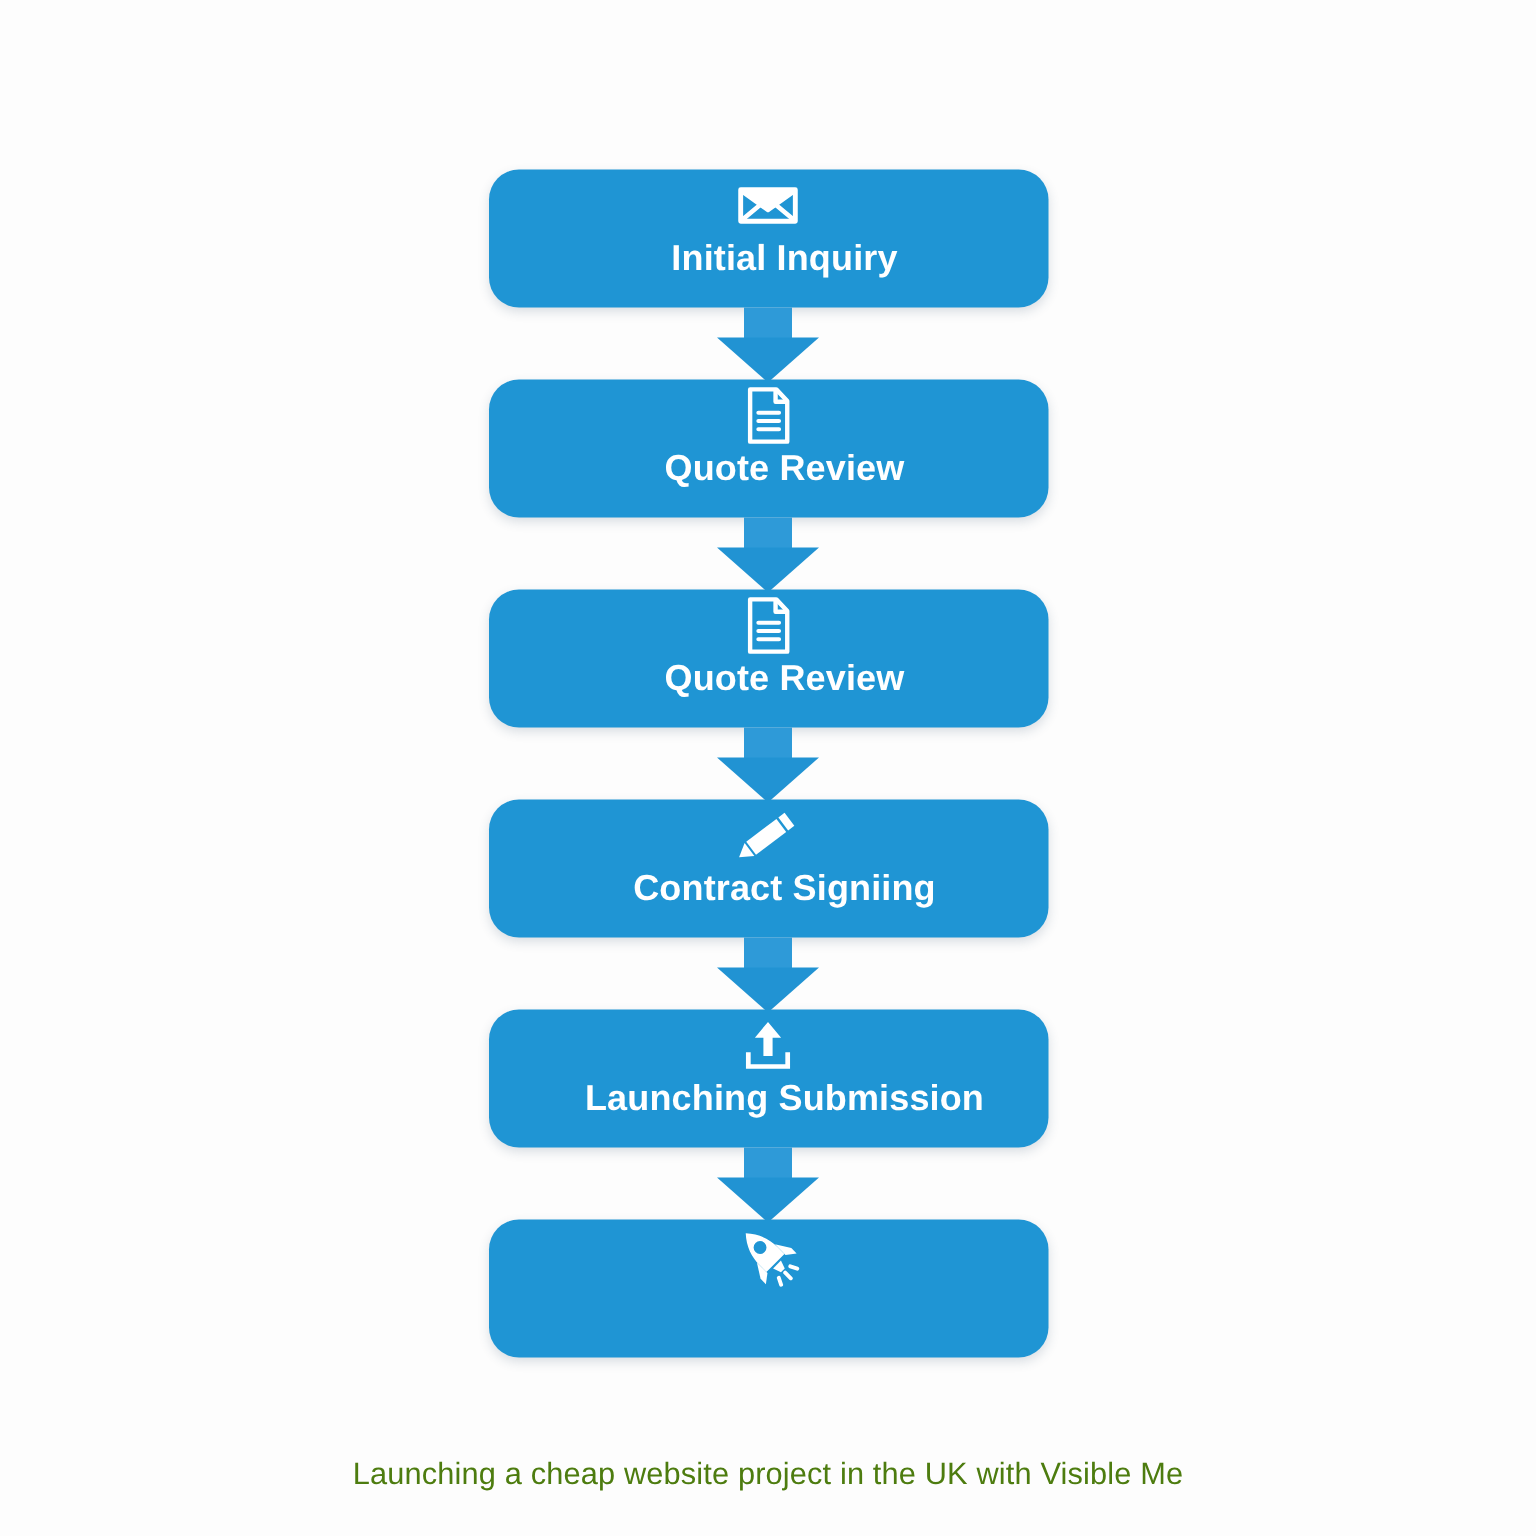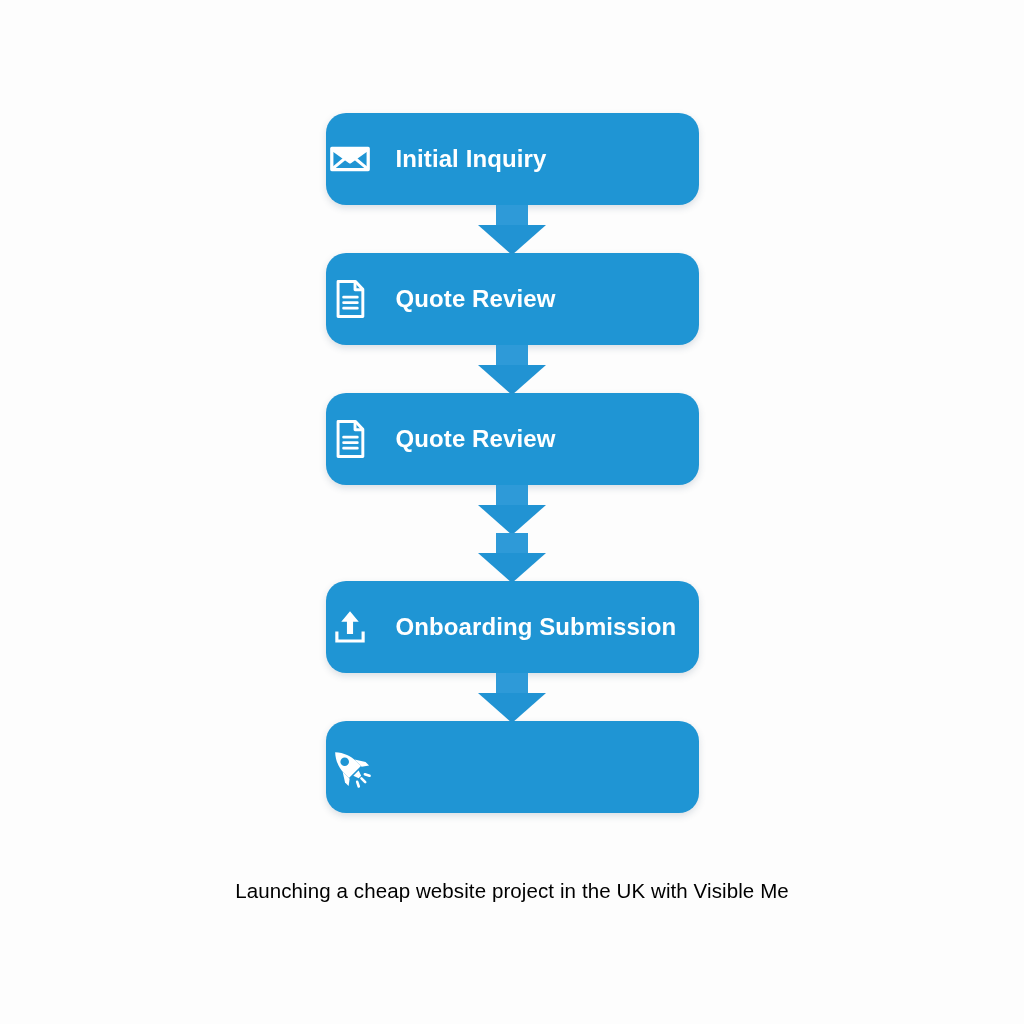--- a/index.html
+++ b/index.html
@@ -37,21 +37,21 @@
     align-items: center;
   }
 
   .step-box {
     width: 373px;
     height: 92px;
     border-radius: 20px;
     background: #1f95d4;
     box-shadow: 0 3px 7px rgba(40, 70, 100, 0.17);
     display: flex;
-    flex-direction: row;
+    flex-direction: column;
     align-items: center;
     box-sizing: border-box;
     position: relative;
   }
 
   .step-icon {
     width: 48px;
     height: 48px;
     flex: 0 0 48px;
     display: flex;
@@ -94,21 +94,21 @@
     top: 20px;
     width: 0;
     height: 0;
     border-left: 34px solid transparent;
     border-right: 34px solid transparent;
     border-top: 30px solid #2193d3;
   }
 
   .caption {
     margin-top: 66px;
-    color: #000000;
+    color: #4d7c0f;
     font-size: 20.5px;
     font-weight: normal;
     letter-spacing: 0.1px;
     text-align: center;
     white-space: nowrap;
   }
 </style>
 </head>
 <body>
 
@@ -164,35 +164,49 @@
         </span>
         <span class="step-label">Quote Review</span>
       </div>
     </div>
 
     <div class="connector">
       <div class="stem"></div>
       <div class="head"></div>
     </div>
 
+    <div class="step-row">
+      <div class="step-box">
+        <span class="step-icon">
+          <svg width="46" height="46" viewBox="0 0 48 48">
+            <g transform="rotate(8 24 24)">
+              <path d="M33.2 6.8 L41.2 14.8 L37.4 18.6 L29.4 10.6 Z" fill="#ffffff"></path>
+              <path d="M28.2 11.8 L36.2 19.8 L17.6 38.4 L9.6 30.4 Z" fill="#ffffff"></path>
+              <path d="M8.6 31.4 L16.6 39.4 L6.2 41.8 Z" fill="#ffffff"></path>
+            </g>
+          </svg>
+        </span>
+        <span class="step-label">Contract Signiing</span>
+      </div>
+    </div>
 
     <div class="connector">
       <div class="stem"></div>
       <div class="head"></div>
     </div>
 
     <div class="step-row">
       <div class="step-box">
         <span class="step-icon">
           <svg width="42" height="42" viewBox="0 0 48 48">
             <path d="M24 6 L34 18 H27.5 V32 H20.5 V18 H14 Z" fill="#ffffff"></path>
             <path d="M9 31 V40 H39 V31" fill="none" stroke="#ffffff" stroke-width="3.6" stroke-linecap="square"></path>
           </svg>
         </span>
-        <span class="step-label">Onboarding Submission</span>
+        <span class="step-label">Launching Submission</span>
       </div>
     </div>
 
     <div class="connector">
       <div class="stem"></div>
       <div class="head"></div>
     </div>
 
     <div class="step-row">
       <div class="step-box">

